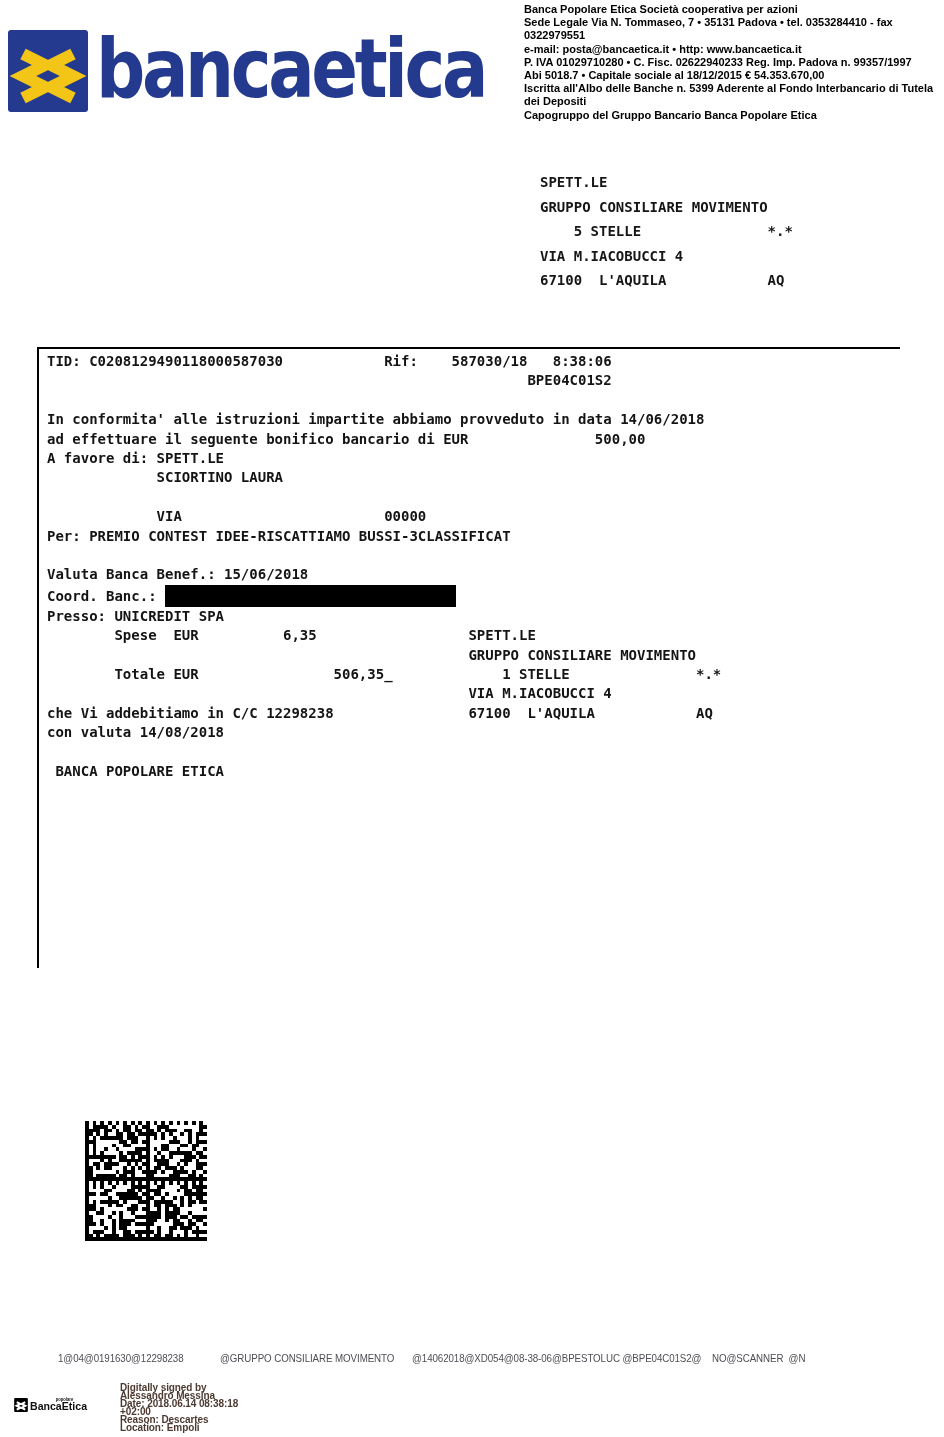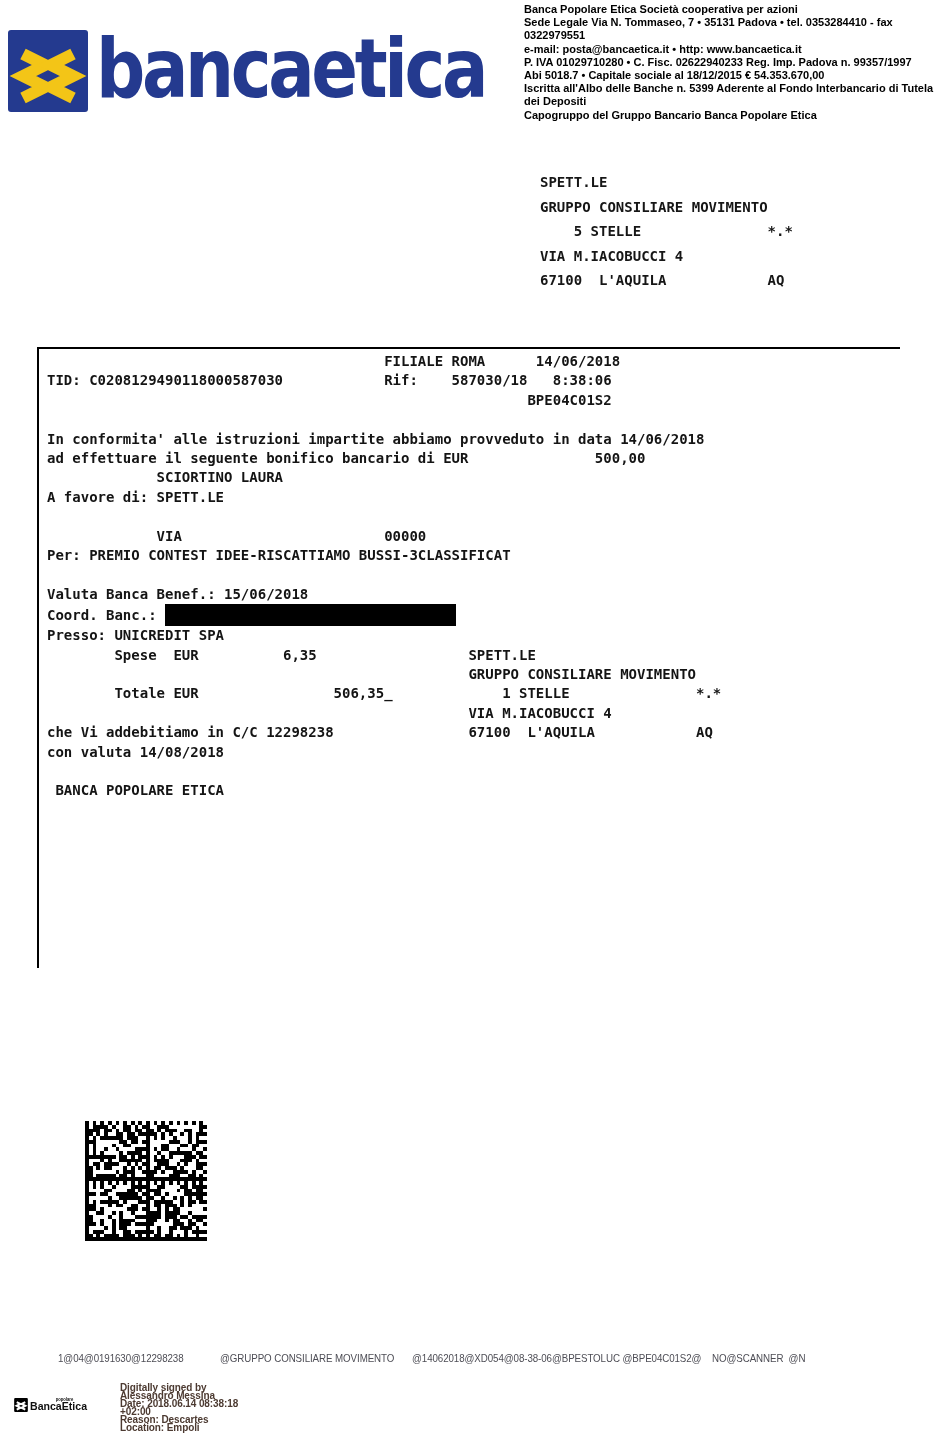--- a/index.html
+++ b/index.html
@@ -75,28 +75,27 @@
   <div class="recipient">
     <div>SPETT.LE</div>
     <div>GRUPPO CONSILIARE MOVIMENTO</div>
     <div>    5 STELLE               *.*</div>
     <div>VIA M.IACOBUCCI 4</div>
     <div>67100  L'AQUILA            AQ</div>
   </div>
 
   <div class="doc-box">
     <div class="doc-content">
-      <div>                                        FILIALE ROMA      14/06/2018</div>
       <div>TID: C0208129490118000587030            Rif:    587030/18   8:38:06</div>
       <div>                                                         BPE04C01S2</div>
       <div></div>
       <div>In conformita' alle istruzioni impartite abbiamo provveduto in data 14/06/2018</div>
       <div>ad effettuare il seguente bonifico bancario di EUR               500,00</div>
+      <div>A favore di: SPETT.LE</div>
       <div>             SCIORTINO LAURA</div>
-      <div>A favore di: SPETT.LE</div>
       <div></div>
       <div>             VIA                        00000</div>
       <div>Per: PREMIO CONTEST IDEE-RISCATTIAMO BUSSI-3CLASSIFICAT</div>
       <div></div>
       <div>Valuta Banca Benef.: 15/06/2018</div>
       <div><span>Coord. Banc.: </span><span class="redacted-bar"></span></div>
       <div>Presso: UNICREDIT SPA</div>
       <div>        Spese  EUR          6,35                  SPETT.LE</div>
       <div>                                                  GRUPPO CONSILIARE MOVIMENTO</div>
       <div>        Totale EUR                506,35_             1 STELLE               *.*</div>

